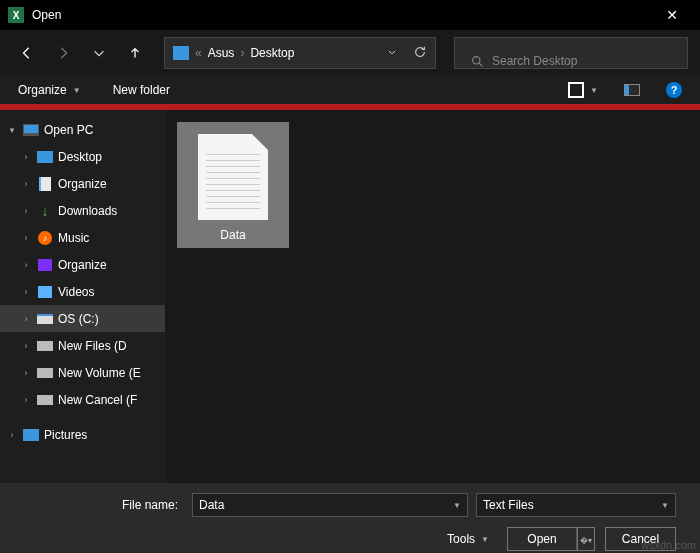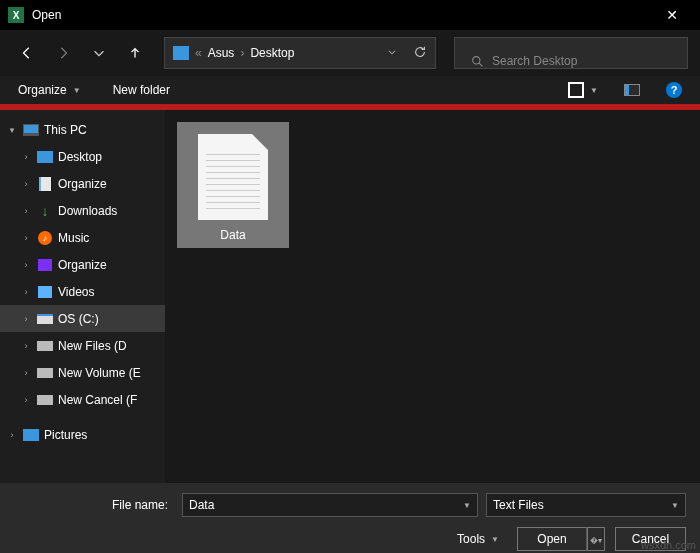--- a/index.html
+++ b/index.html
@@ -58,21 +58,21 @@
     .ic-disk2 { width: 16px; height: 10px; background: #bbb; }
     .ic-net { width: 16px; height: 12px; background: #3a96dd; position: relative; }
     
     .filepane { flex: 1; background: #191919; padding: 12px; display: flex; align-items: flex-start; }
     .file-tile { width: 112px; height: 126px; background: #777; display: flex; flex-direction: column; align-items: center; justify-content: flex-end; cursor: pointer; padding: 6px; }
     .file-tile .file-ico { width: 70px; height: 86px; background: #f5f5f5; position: relative; margin-bottom: 8px; }
     .file-tile .file-ico::before { content: ""; position: absolute; top: 0; right: 0; border-style: solid; border-width: 0 16px 16px 0; border-color: transparent #777 transparent transparent; }
     .file-tile .file-ico::after { content: ""; position: absolute; left: 8px; right: 8px; top: 20px; bottom: 8px; background: repeating-linear-gradient(#ccc, #ccc 1px, transparent 1px, transparent 6px); }
     .file-tile .file-label { font-size: 12px; color: #fff; }
     
-    .bottombar { height: 70px; background: #2b2b2b; padding: 10px 14px; display: flex; flex-direction: column; gap: 10px; }
+    .bottombar { height: 70px; background: #2b2b2b; padding: 10px 24px; display: flex; flex-direction: column; gap: 10px; }
     .row1 { display: flex; align-items: center; gap: 8px; }
     .filename-label { width: 160px; text-align: right; padding-right: 6px; }
     .filename-box { flex: 1; height: 24px; background: #1e1e1e; border: 1px solid #555; color: #fff; padding: 0 6px; font-size: 12px; display: flex; align-items: center; justify-content: space-between; }
     .filetype-box { width: 200px; height: 24px; background: #1e1e1e; border: 1px solid #555; color: #fff; padding: 0 6px; font-size: 12px; display: flex; align-items: center; justify-content: space-between; }
     .dd-caret { font-size: 8px; color: #aaa; }
     
     .row2 { display: flex; align-items: center; justify-content: flex-end; gap: 10px; }
     .tools-link { display: flex; align-items: center; gap: 4px; cursor: pointer; margin-right: 8px; }
     .btn { height: 24px; border: 1px solid #777; background: #2b2b2b; color: #fff; display: flex; align-items: center; justify-content: center; cursor: pointer; font-size: 12px; }
     .open-split { display: flex; }
@@ -160,21 +160,21 @@
   </div>
 </div>
 
 <div class="mainarea">
   <div class="sidebar">
     <div class="tree-item">
       <span class="chevron">▾</span>
       <span class="tri-icon">
           <span class="ic-monitor"></span>
         </span>
-      <span>This PC</span>
+      <span>Open PC</span>
     </div>
     <div class="tree-item indent">
       <span class="chevron">›</span>
       <span class="tri-icon">
           <span class="ic-desktop"></span>
         </span>
       <span>Desktop</span>
     </div>
     <div class="tree-item indent">
       <span class="chevron">›</span>

